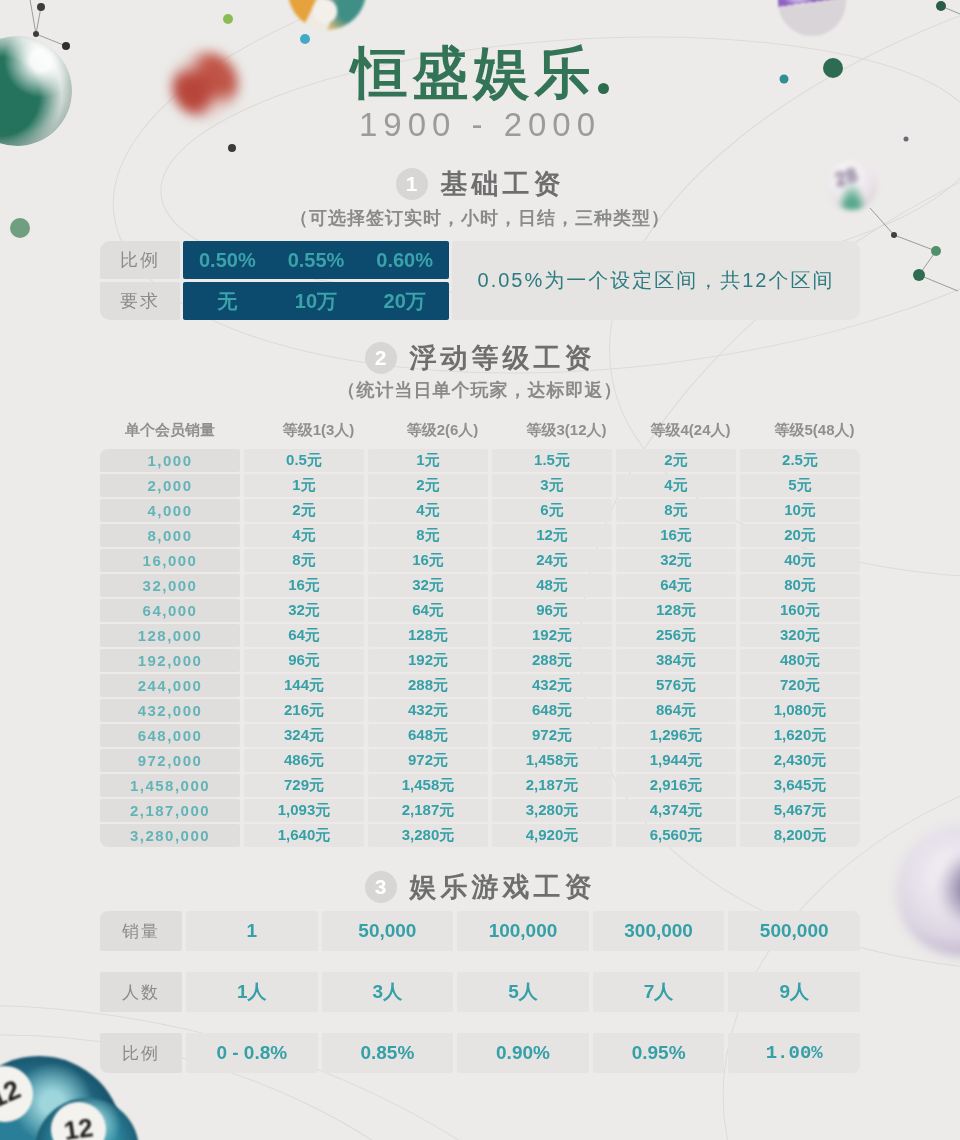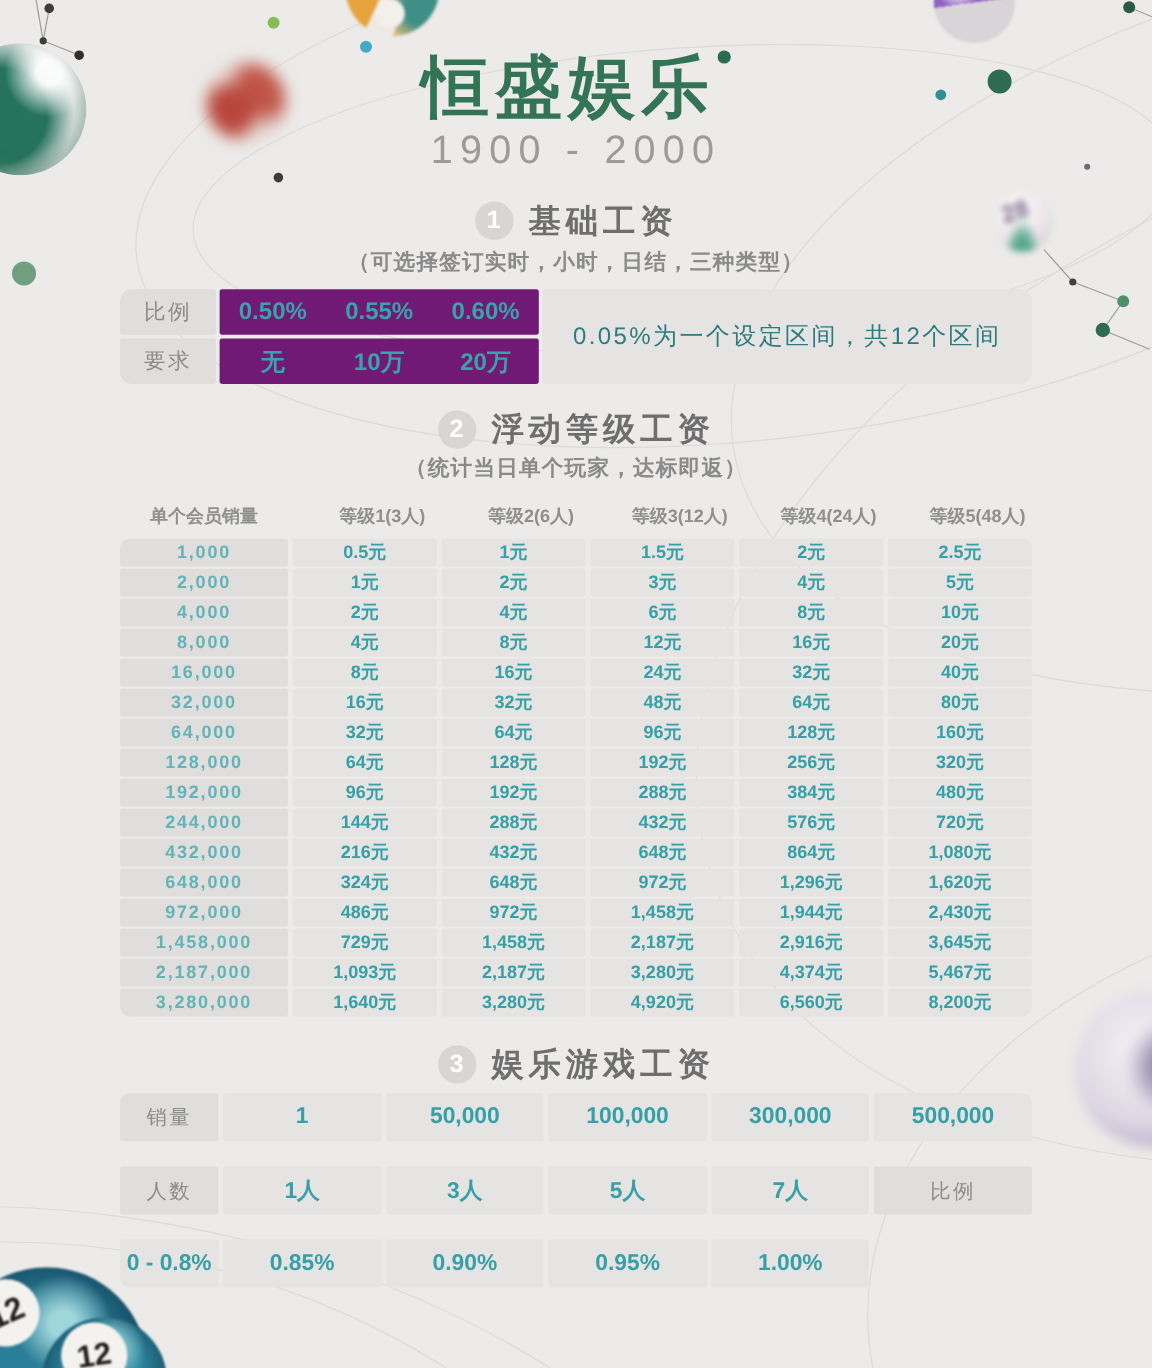--- a/index.html
+++ b/index.html
@@ -47,38 +47,38 @@
     background:
       radial-gradient(circle at 55% 25%, #8ccbd4 0 9%, rgba(140,203,212,0) 30%),
       radial-gradient(circle at 50% 45%, #2e89a0 0 38%, #19566e 70%, #0e3749);}
   .num-badge{position:absolute;border-radius:50%;background:#f4f2ee;display:flex;
     align-items:center;justify-content:center;font-weight:700;color:#1d1d1d;}
   .badge-a{left:22px;top:10px;width:56px;height:56px;font-size:27px;transform:rotate(-24deg);}
   .badge-b{left:16px;top:4px;width:55px;height:55px;font-size:26px;transform:rotate(-8deg);}
   
   .content{position:absolute;left:0;top:0;width:960px;height:1140px;z-index:1;}
   .logo-wrap{position:absolute;top:42px;left:0;width:960px;text-align:center;}
-  .logo-row{display:flex;justify-content:center;}
+  .logo-row{display:flex;align-items:flex-end;justify-content:center;}
   .logo-title{font-size:56px;line-height:1.1;font-weight:800;color:#327455;letter-spacing:5px;}
   .logo-dot{width:11px;height:11px;border-radius:50%;background:#2d6b4e;margin:0 0 10px 2px;}
   .logo-sub{font-size:33px;color:#9b9b99;letter-spacing:6px;margin-top:2px;}
   .sec-head{position:absolute;left:0;width:960px;display:flex;align-items:center;
     justify-content:center;gap:13px;}
   .sec-num{width:32px;height:32px;border-radius:50%;background:#d7d6d4;color:#fff;
     font-size:21px;font-weight:700;display:flex;align-items:center;justify-content:center;}
   .sec-title{font-size:27px;font-weight:800;color:#6e6e6e;letter-spacing:4px;}
   .sec-note{position:absolute;left:0;width:960px;text-align:center;font-size:18px;
     font-weight:700;color:#8a8a8a;letter-spacing:1px;}
   .cellbase{display:flex;align-items:center;justify-content:center;background:#e5e4e2;border-radius:2px;}
   
   .table1{position:absolute;left:100px;top:241px;width:760px;display:grid;
     grid-template-columns:80px 266px 1fr;grid-template-rows:38px 38px;gap:3px;}
   .t1-label{color:#8b8b8b;font-size:18px;letter-spacing:2px;background:#dfdedc;}
   .t1-values{display:grid;grid-template-columns:repeat(3,1fr);align-items:center;
-    background:#701a75;border-radius:2px;}
+    background:#0c4a6e;border-radius:2px;}
   .t1-val{text-align:center;font-size:20px;font-weight:700;color:#3aa2a9;}
   .t1-note{grid-column:3;grid-row:1/3;font-size:20px;font-weight:400;color:#2c7b80;
     letter-spacing:2px;border-top-right-radius:10px;border-bottom-right-radius:10px;}
   .table1 > div:nth-child(1){border-top-left-radius:10px;}
   .table1 > div:nth-child(4){border-bottom-left-radius:10px;}
   
   .t2head{position:absolute;left:100px;top:421px;width:760px;display:grid;
     grid-template-columns:140px repeat(5,1fr);column-gap:4px;gap:33px;}
   .t2h{text-align:center;font-size:15px;font-weight:700;color:#8f8f8f;}
   .t2body{position:absolute;left:100px;top:449px;width:760px;height:398px;display:grid;
@@ -307,20 +307,21 @@
         <div class="cellbase t3-val">1</div>
         <div class="cellbase t3-val">50,000</div>
         <div class="cellbase t3-val">100,000</div>
         <div class="cellbase t3-val">300,000</div>
         <div class="cellbase t3-val">500,000</div>
         <div class="cellbase t3-label">人数</div>
         <div class="cellbase t3-val">1人</div>
         <div class="cellbase t3-val">3人</div>
         <div class="cellbase t3-val">5人</div>
         <div class="cellbase t3-val">7人</div>
+        <div class="cellbase t3-val">9人</div>
         <div class="cellbase t3-label">比例</div>
         <div class="cellbase t3-val">0 - 0.8%</div>
         <div class="cellbase t3-val">0.85%</div>
         <div class="cellbase t3-val">0.90%</div>
         <div class="cellbase t3-val">0.95%</div>
         <div class="cellbase t3-val">1.00%</div>
       </div>
 
   </div>
 </div>

